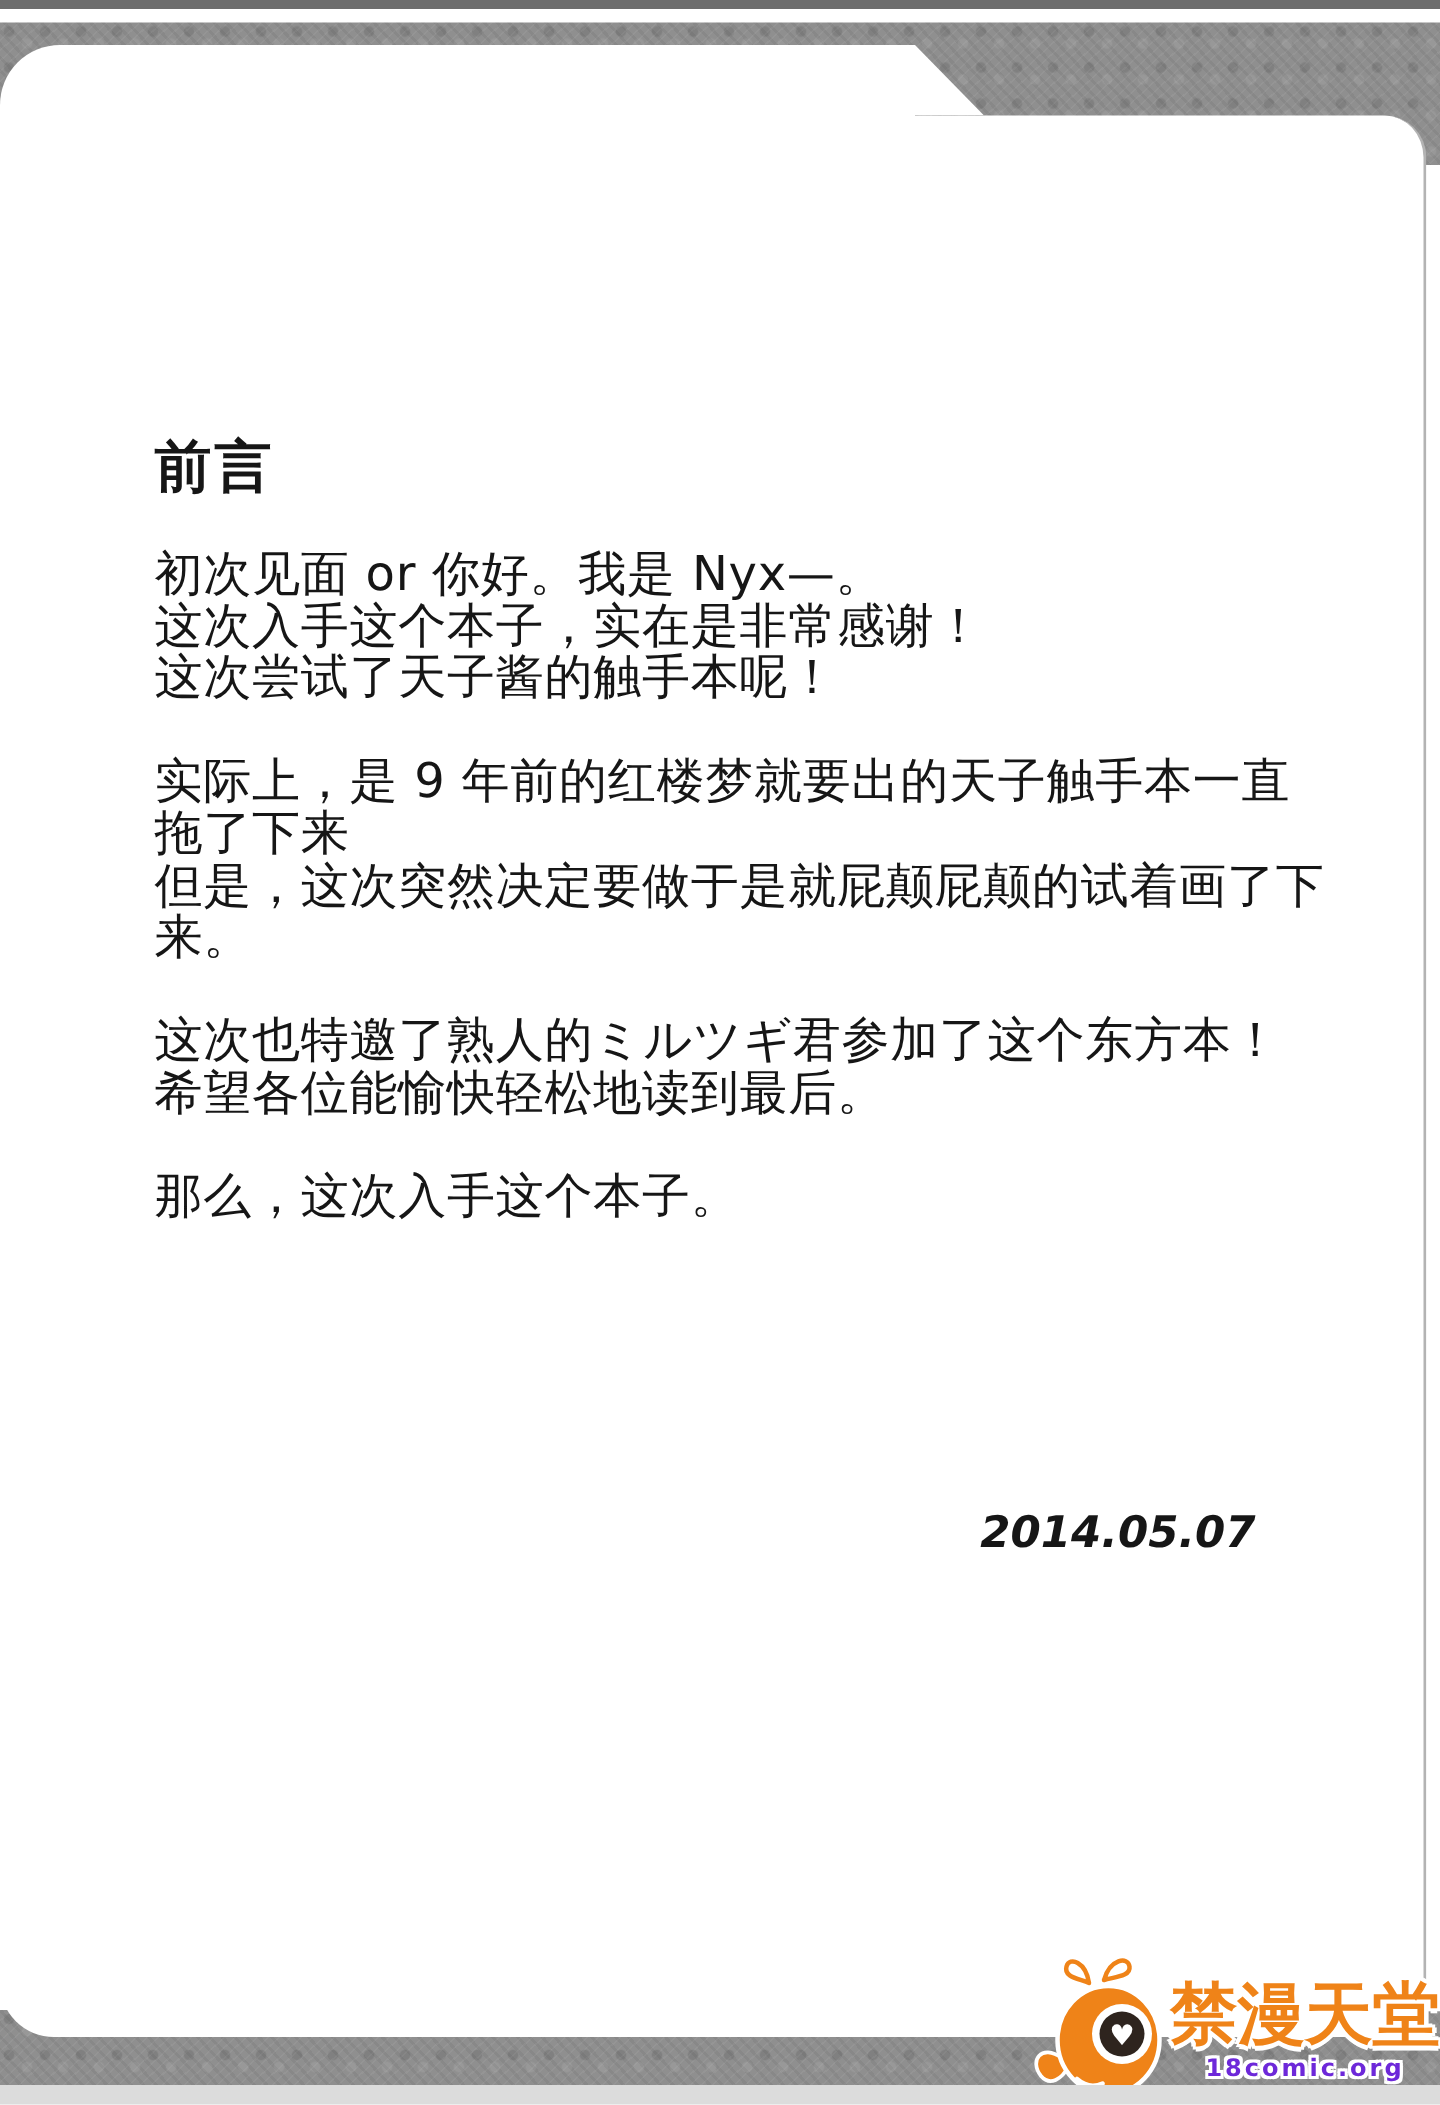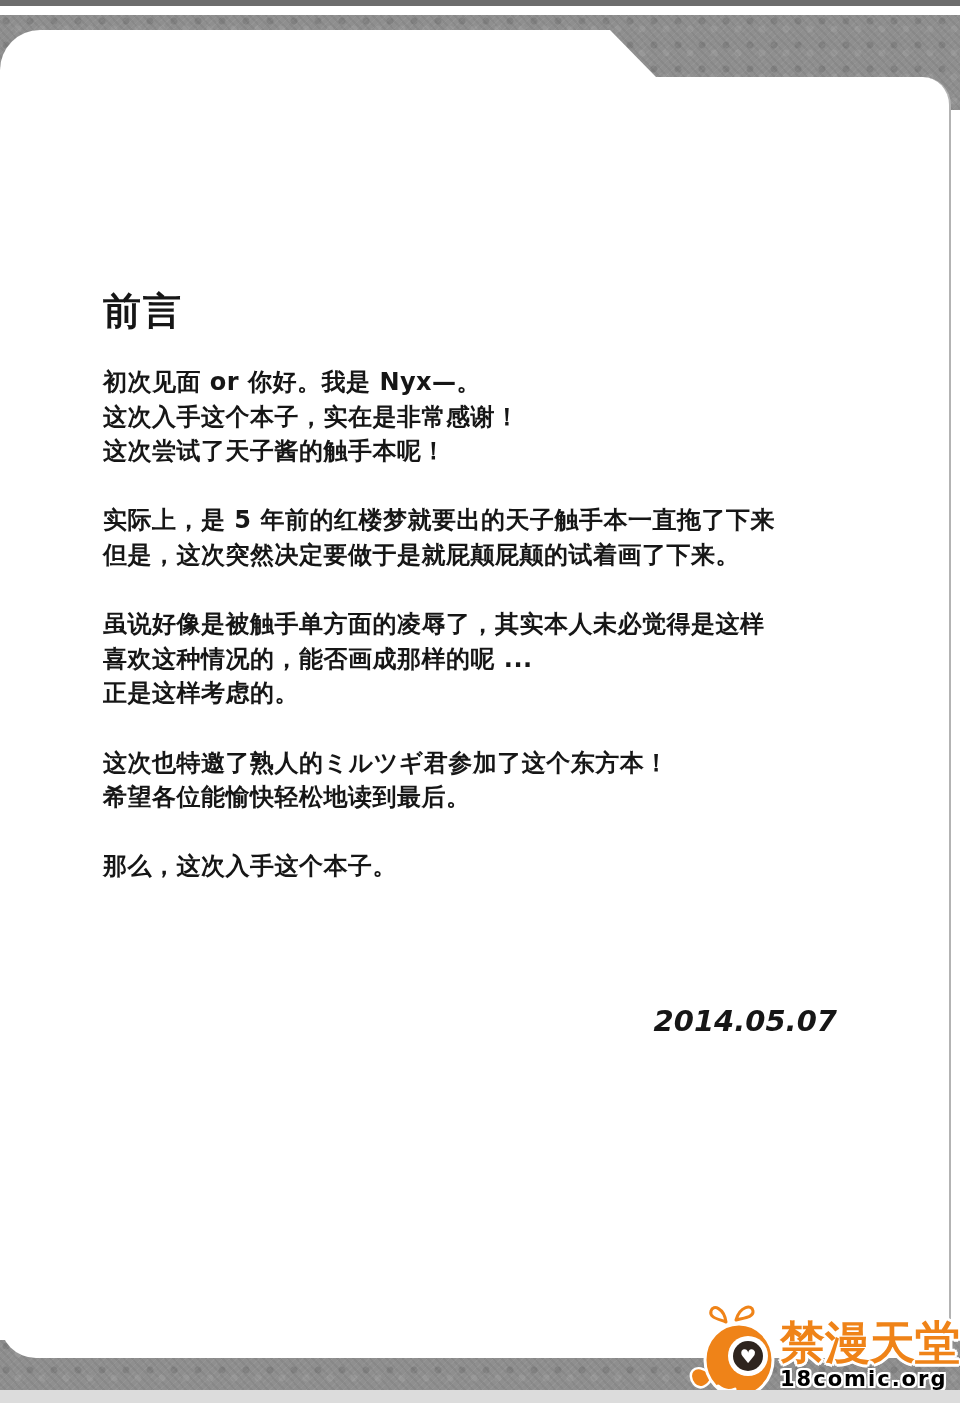--- a/index.html
+++ b/index.html
@@ -33,21 +33,21 @@
     position:absolute;left:0;top:77px;width:949px;height:1281px;background:#fff;
     border-radius:0 28px 30px 36px;border-right:2px solid #b3b3b3;z-index:1;
     color:#161616;
   }
   .page-content{padding:214px 60px 0 103px;}
   .page-title{
     font-size:38px;line-height:40px;font-weight:bold;margin:0 0 34px 0;
     letter-spacing:2px;
   }
   .para{
-    font-size:24px;line-height:34.6px;font-weight:bold;
+    font-size:32px;line-height:34.6px;font-weight:normal;
     margin:0 0 34.6px 0;white-space:pre-line;letter-spacing:.5px;
   }
   .sign-block{
     position:absolute;top:925px;right:112px;text-align:center;
     font-weight:bold;font-style:italic;font-size:29px;line-height:38px;
   }
   .sign-name{padding-right:8px;}
   
   .watermark{
     position:absolute;left:686px;top:1296px;width:274px;height:107px;
@@ -55,22 +55,22 @@
   }
   .wm-mascot{flex:0 0 auto;}
   .wm-textcol{margin-left:-10px;padding-top:22px;}
   .wm-title{
     font-size:45px;line-height:50px;font-weight:bold;color:#ef8318;letter-spacing:0;
     text-shadow:-2px -2px 0 #fff,2px -2px 0 #fff,-2px 2px 0 #fff,2px 2px 0 #fff,
                 0 -3px 0 #fff,0 3px 0 #fff,-3px 0 0 #fff,3px 0 0 #fff;
     white-space:nowrap;
   }
   .wm-url{
-    font-size:21px;line-height:24px;font-weight:bold;color:#000000;letter-spacing:2px;
-    text-align:left;margin-top:-1px;
+    font-size:16px;line-height:24px;font-weight:bold;color:#6d28d9;letter-spacing:2px;
+    text-align:center;margin-top:-1px;
     text-shadow:-2px -2px 0 #fff,2px -2px 0 #fff,-2px 2px 0 #fff,2px 2px 0 #fff,
                 0 -2px 0 #fff,0 2px 0 #fff,-2px 0 0 #fff,2px 0 0 #fff;
     white-space:nowrap;
   }
 </style>
 </head>
 <body>
 
 <div class="screen">
 
@@ -81,25 +81,22 @@
   <div class="page-tab"></div>
   <div class="page-tab-tri"></div>
 
   <div class="page-main">
     <div class="page-content">
       <h1 class="page-title">前言</h1>
       <div>
           <p class="para">初次见面 or 你好。我是 Nyx—。
 这次入手这个本子，实在是非常感谢！
 这次尝试了天子酱的触手本呢！</p>
-          <p class="para">实际上，是 5 年前的红楼梦就要出的天子触手本一直拖了下来
+          <p class="para">实际上，是 9 年前的红楼梦就要出的天子触手本一直拖了下来
 但是，这次突然决定要做于是就屁颠屁颠的试着画了下来。</p>
-          <p class="para">虽说好像是被触手单方面的凌辱了，其实本人未必觉得是这样
-喜欢这种情况的，能否画成那样的呢 ...
-正是这样考虑的。</p>
           <p class="para">这次也特邀了熟人的ミルツギ君参加了这个东方本！
 希望各位能愉快轻松地读到最后。</p>
           <p class="para">那么，这次入手这个本子。</p>
         </div>
     </div>
     <div class="sign-block">
       <div>2014.05.07</div>
     </div>
   </div>
 

